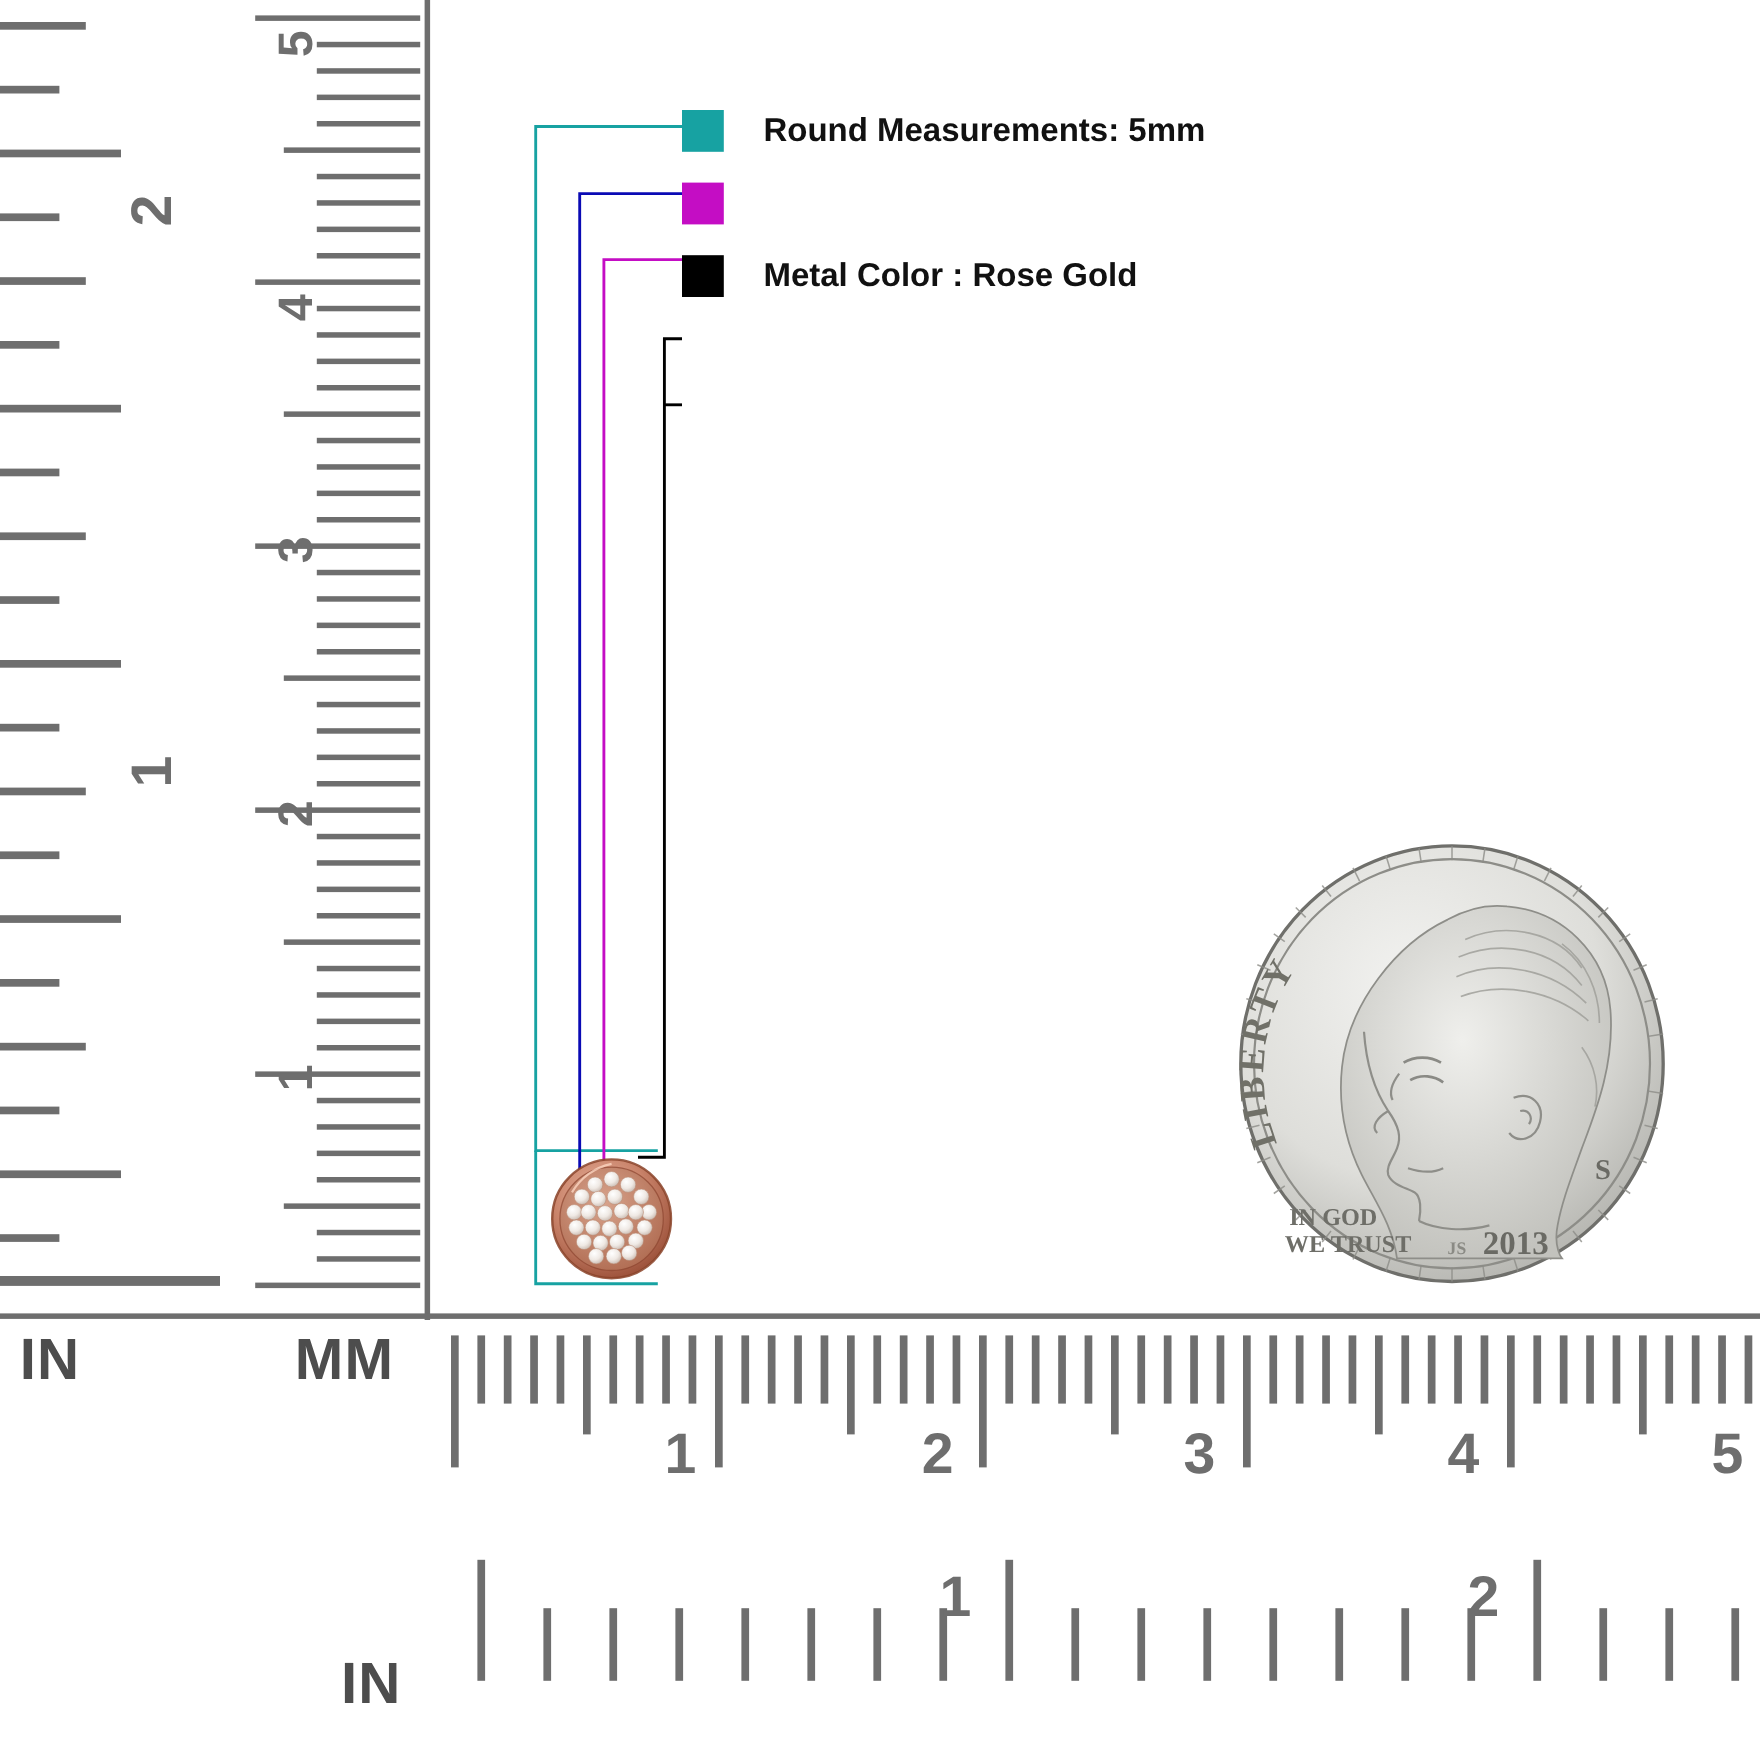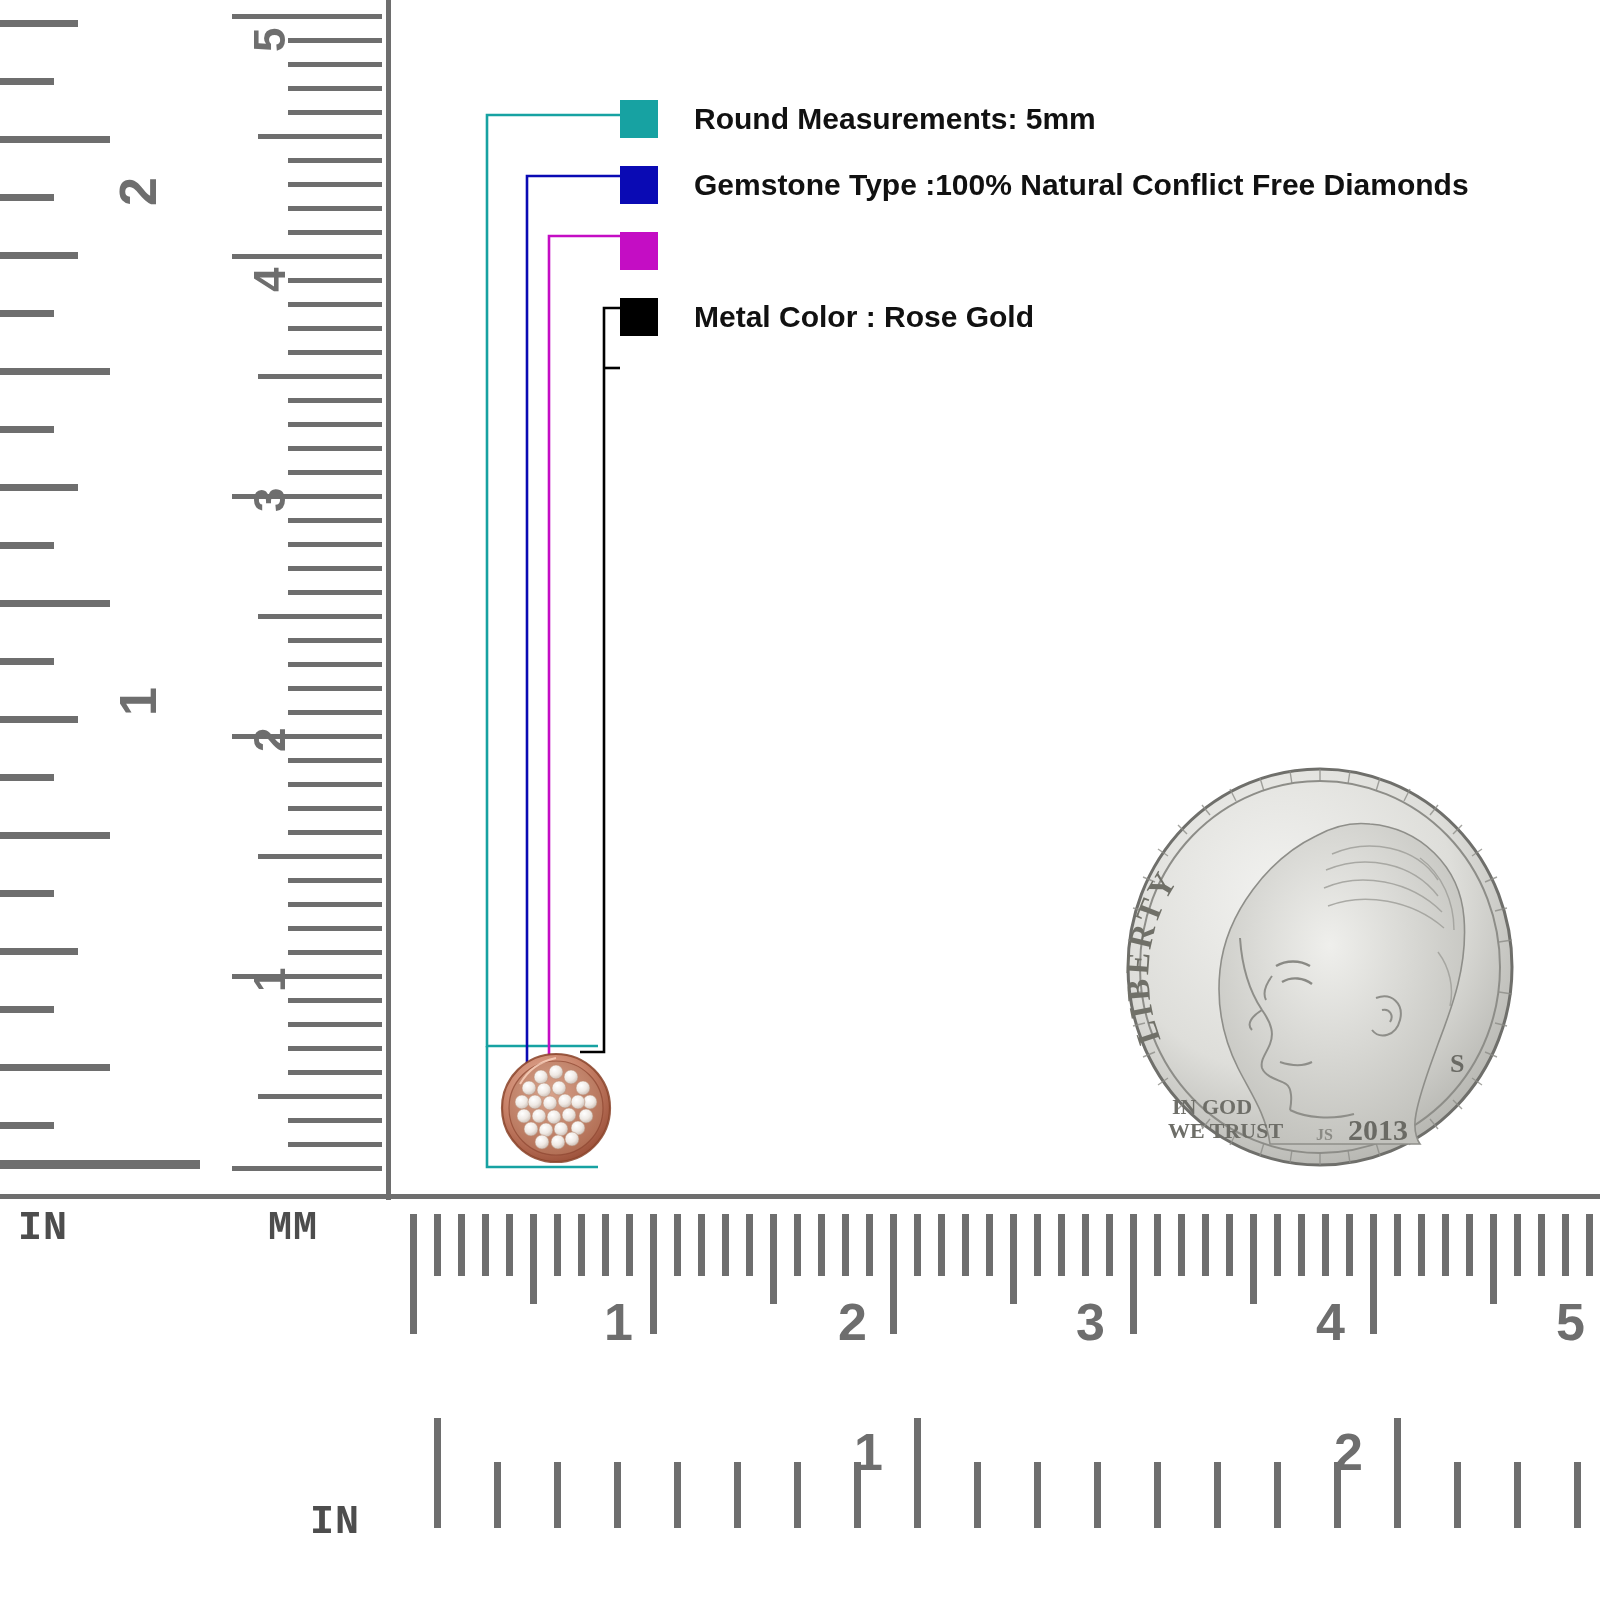--- a/index.html
+++ b/index.html
@@ -91,24 +91,23 @@
     position: absolute;
     color: #6e6e6e;
     font-size: 52px;
     font-weight: 700;
     line-height: 1;
   }
 
   .unit-label {
     position: absolute;
     color: #4d4d4d;
-    font-size: 40px;
+    font-size: 53px;
     font-weight: 700;
     letter-spacing: 1px;
-    font-family: Liberation Mono, monospace;
   }
 
   
   #legend {
     position: absolute;
     left: 620px;
     top: 86px;
     width: 960px;
   }
   .legend-row {
@@ -351,24 +350,20 @@
 
     <polyline points="620,368 604,368" fill="none" stroke="#000000" stroke-width="2.6"></polyline>
   </svg>
 
   <div id="legend">
     <div class="legend-row">
       <span class="swatch" style="background:#17a2a2;"></span>
       <span class="legend-text">Round Measurements: 5mm</span>
     </div>
     <div class="legend-row">
-      <span class="swatch" style="background:#0a0ab4;"></span>
-      <span class="legend-text">Gemstone Type :100% Natural Conflict Free Diamonds</span>
-    </div>
-    <div class="legend-row">
       <span class="swatch" style="background:#c40dc4;"></span>
     </div>
     <div class="legend-row">
       <span class="swatch" style="background:#000000;"></span>
       <span class="legend-text">Metal Color : Rose Gold</span>
     </div>
   </div>
 
   <svg id="product" viewBox="0 0 116 116">
     <defs>

